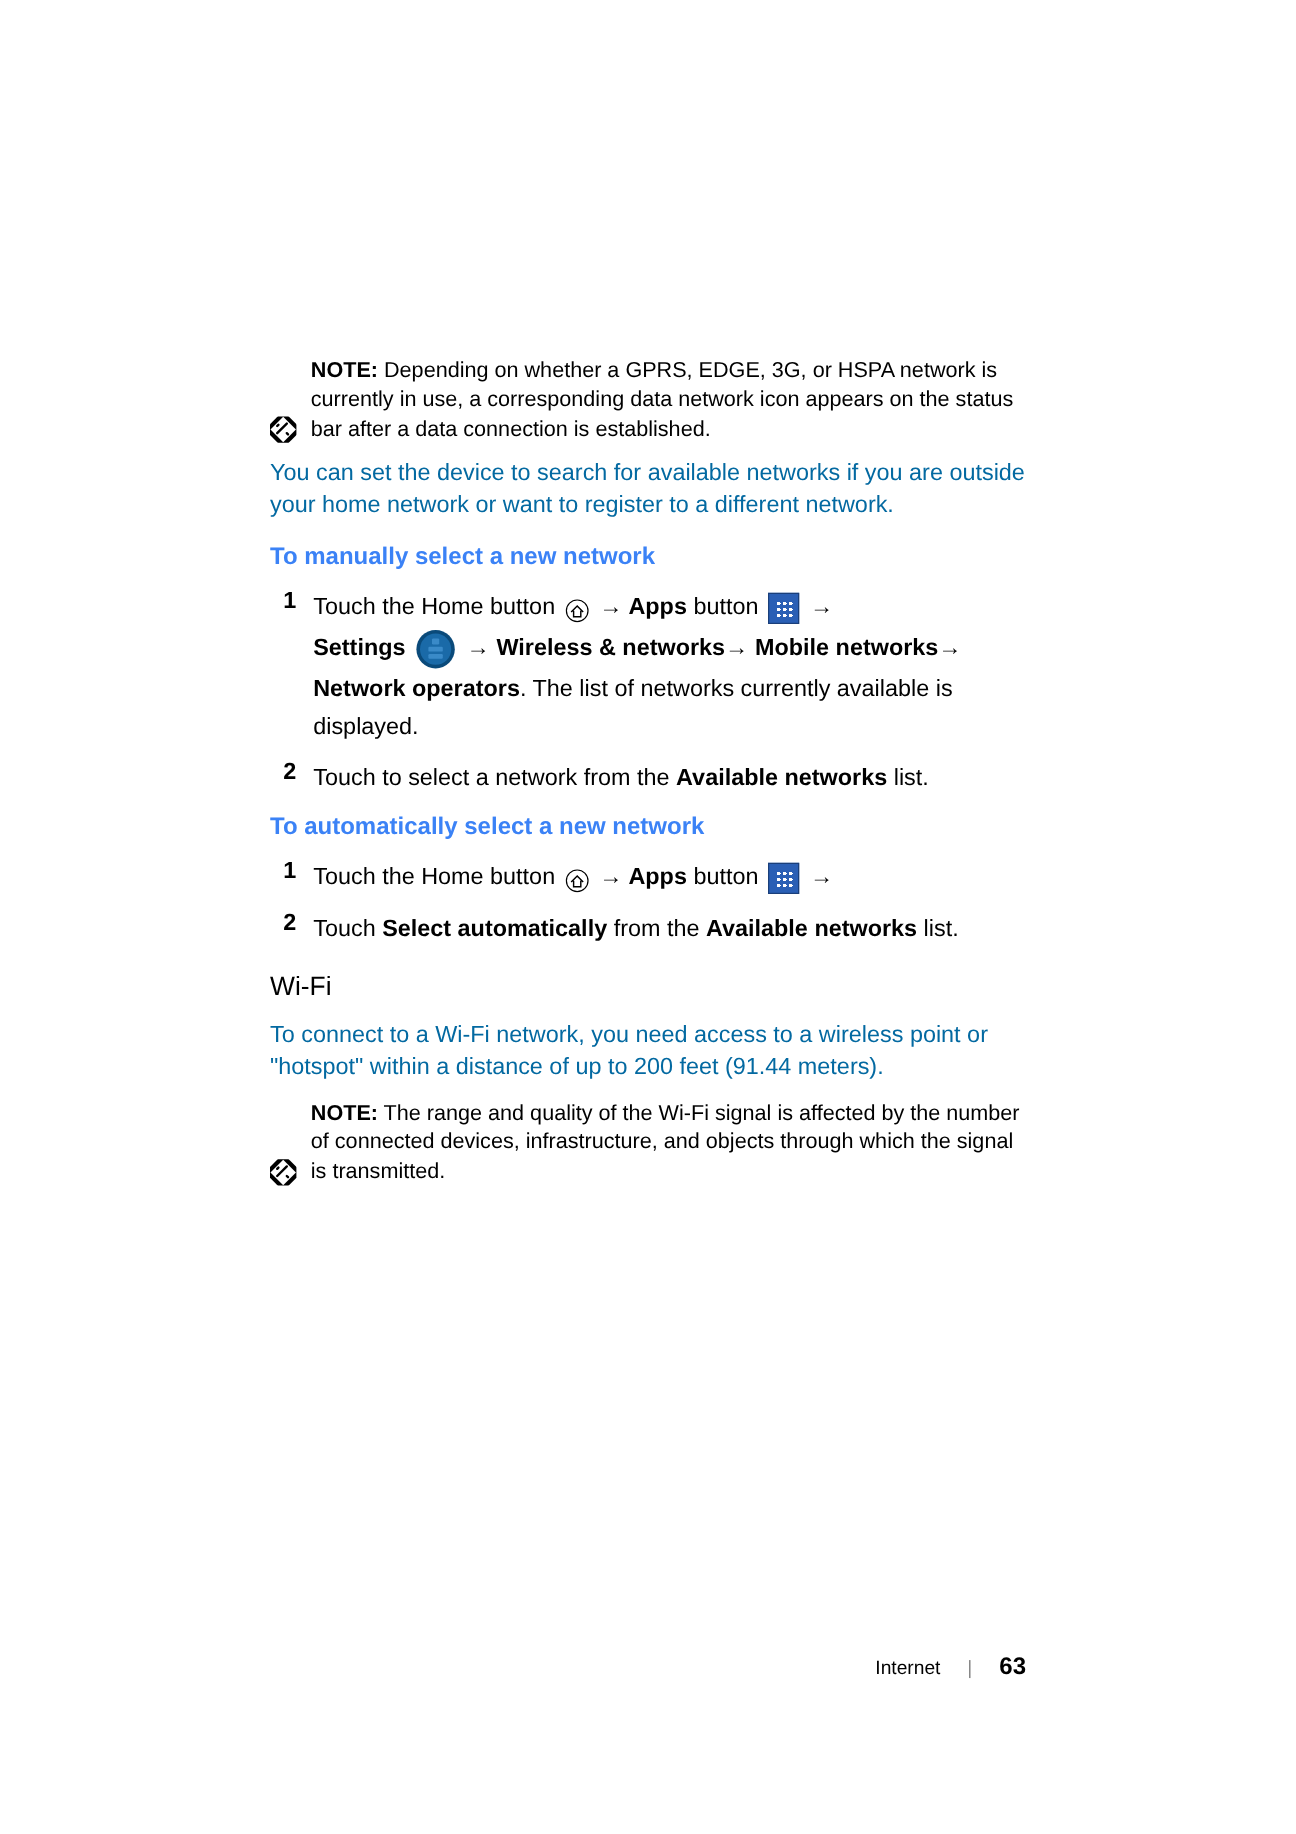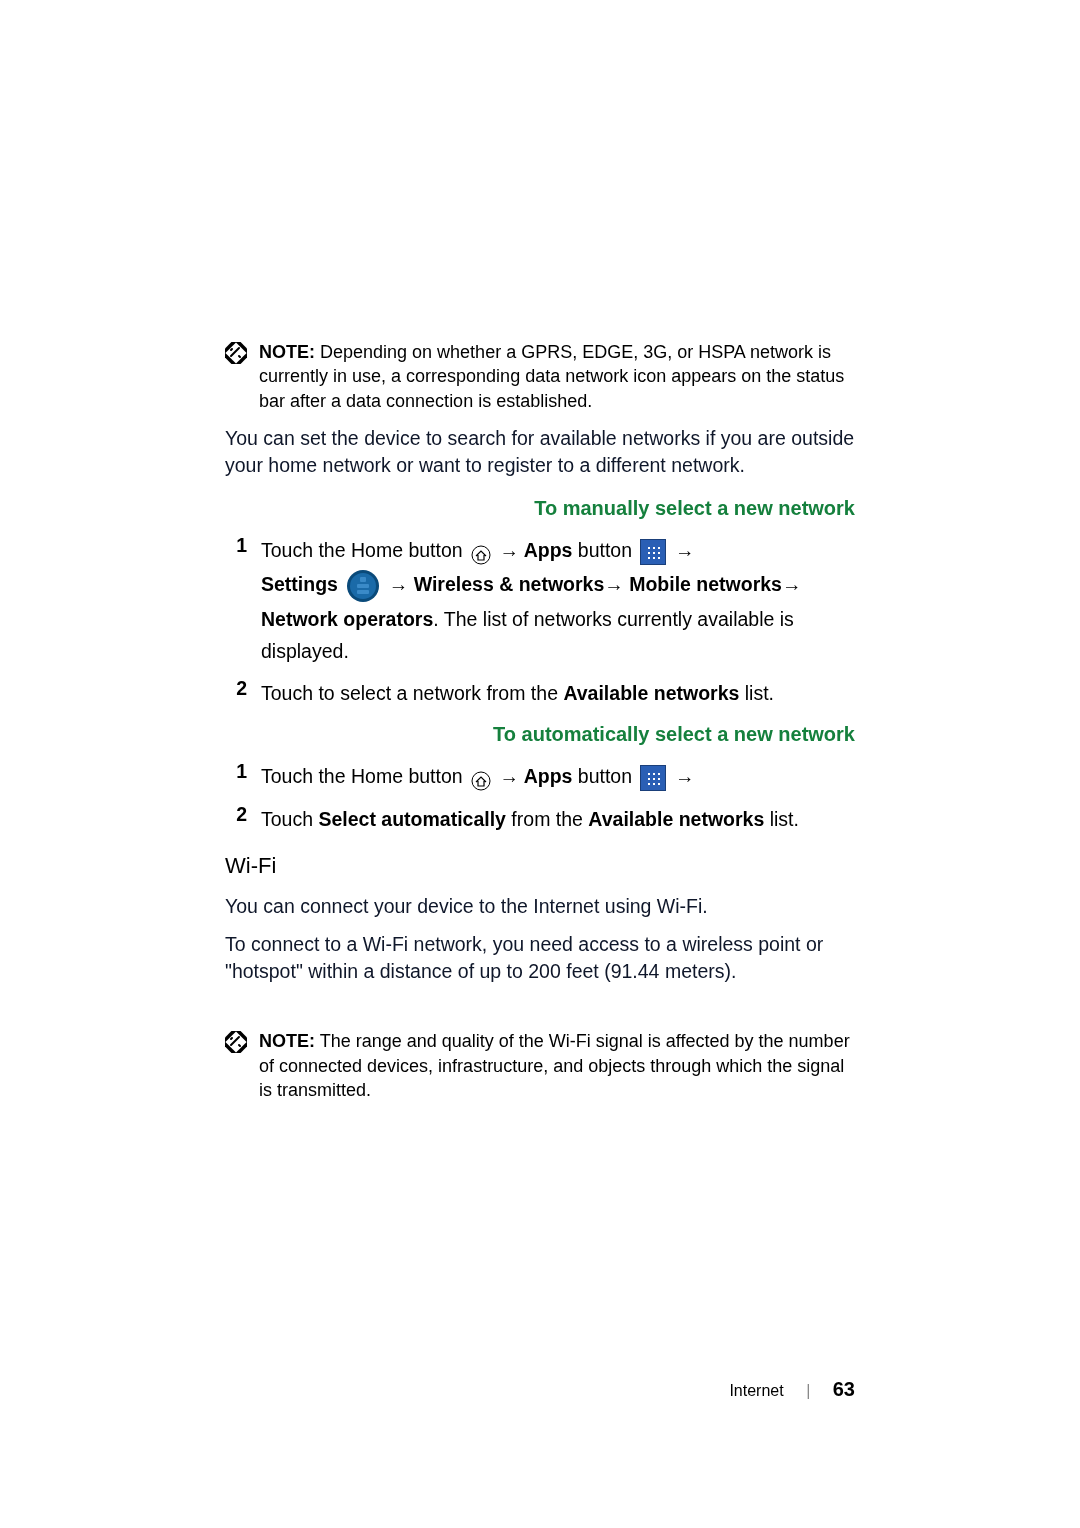--- a/index.html
+++ b/index.html
@@ -11,50 +11,48 @@
       position: relative;
     }
     .page-content {
       position: absolute;
       left: 225px;
       top: 296px;
       width: 630px;
     }
     .note-block {
       display: flex;
-      align-items: flex-start;
+      align-items: flex-end;
       margin-bottom: 12px;
-      margin-top: 44px;
     }
     .note-icon {
       width: 22px;
       height: 22px;
       flex-shrink: 0;
       margin-right: 12px;
       margin-top: 2px;
     }
     .note-text {
       font-size: 18px;
       line-height: 1.35;
       color: #000;
     }
     .note-label { font-weight: bold; }
     .body-text {
       font-size: 19.5px;
       line-height: 1.4;
-      color: #0f172a;
+      color: #0369a1;
       margin-bottom: 18px;
     }
     .section-heading {
       font-size: 20px;
       font-weight: bold;
-      color: #15803d;
+      color: #3b82f6;
       margin-top: 14px;
       margin-bottom: 14px;
-      text-align: right;
     }
     .subsection-heading {
       font-size: 22px;
       font-weight: normal;
       color: #000;
       margin-top: 18px;
       margin-bottom: 14px;
     }
     .numbered-item {
       display: flex;
@@ -193,21 +191,20 @@
 
   <div class="numbered-item">
     <div class="item-number">2</div>
     <div class="item-body">
       <span>Touch </span><span class="bold">Select automatically</span><span> from the </span><span class="bold">Available networks</span><span> list.</span>
     </div>
   </div>
 
   <h2 class="subsection-heading">Wi-Fi</h2>
 
-  <p class="body-text" style="margin-bottom:10px;">You can connect your device to the Internet using Wi-Fi.</p>
   <p class="body-text" style="margin-bottom:12px;">To connect to a Wi-Fi network, you need access to a wireless point or "hotspot" within a distance of up to 200 feet (91.44 meters).</p>
 
   <div class="note-block">
     <span class="note-icon">
       <svg viewBox="0 0 22 22">
         <rect x="0" y="0" width="22" height="22" fill="#000" transform="rotate(45 11 11)"></rect>
         <rect x="3.5" y="3.5" width="15" height="15" fill="#fff" transform="rotate(45 11 11)"></rect>
         <path d="M6 14 L14 6 M7 7 L6 8 M15 15 L14 14" stroke="#000" stroke-width="2" stroke-linecap="round"></path>
       </svg>
     </span>

